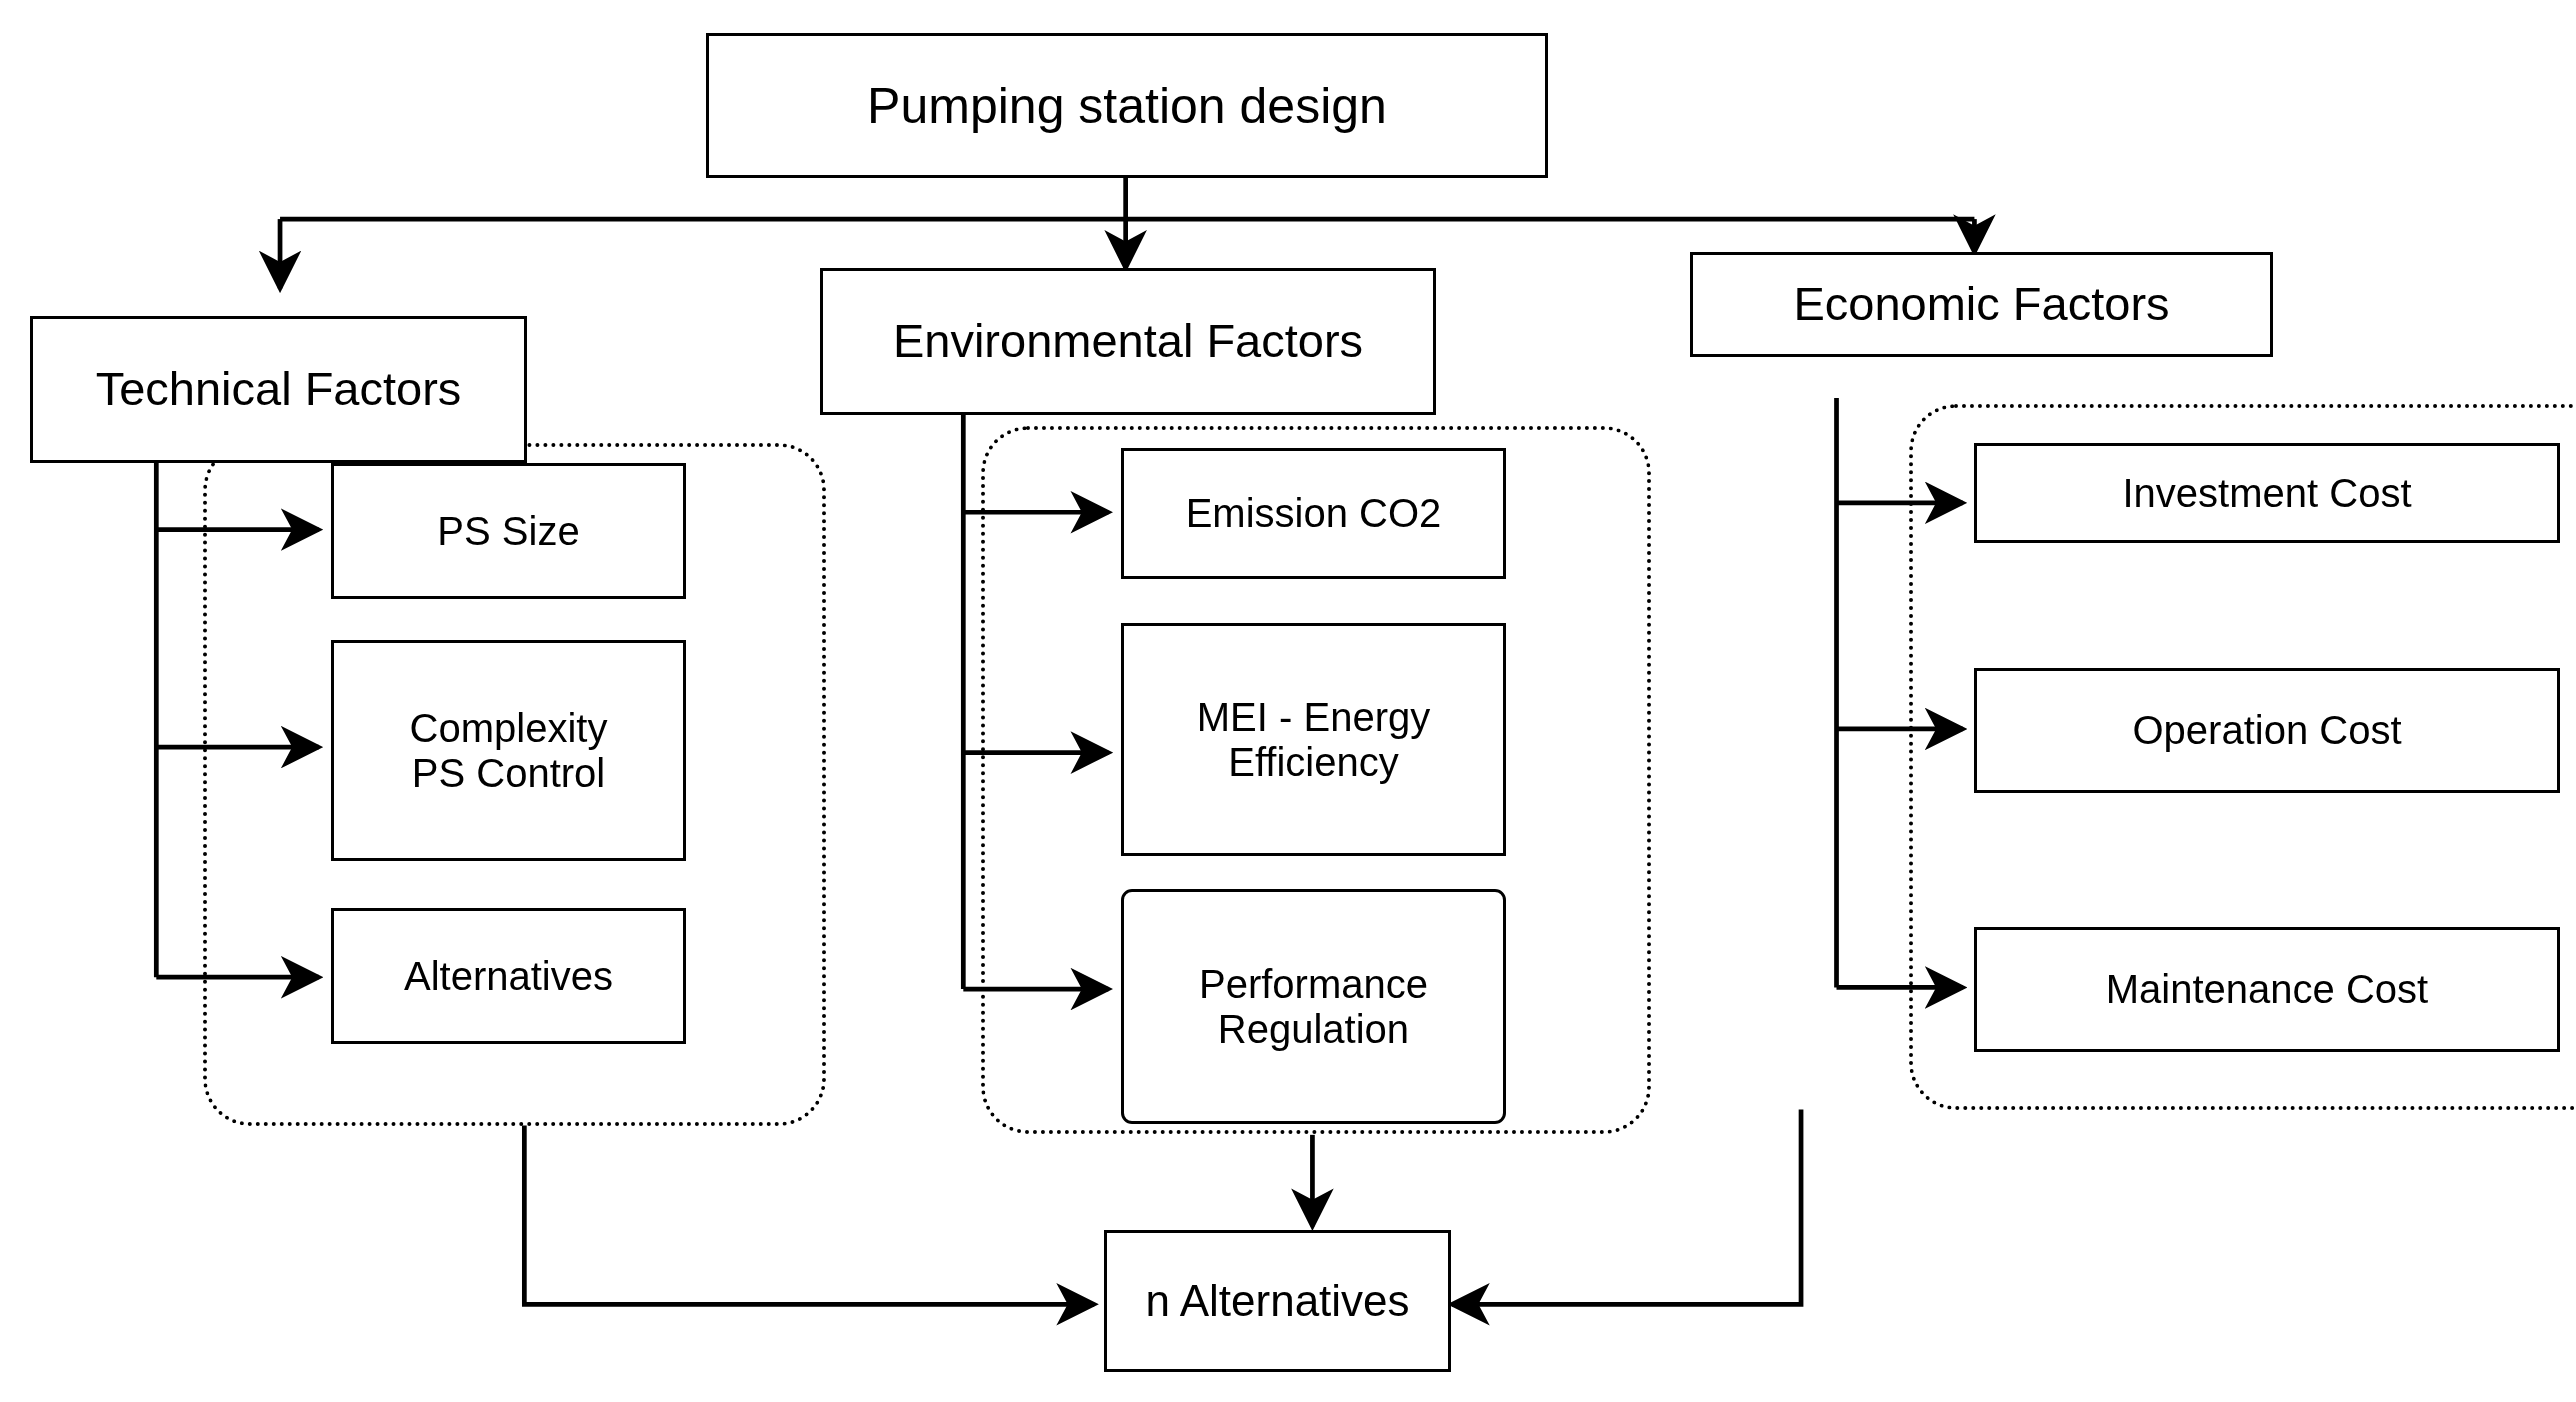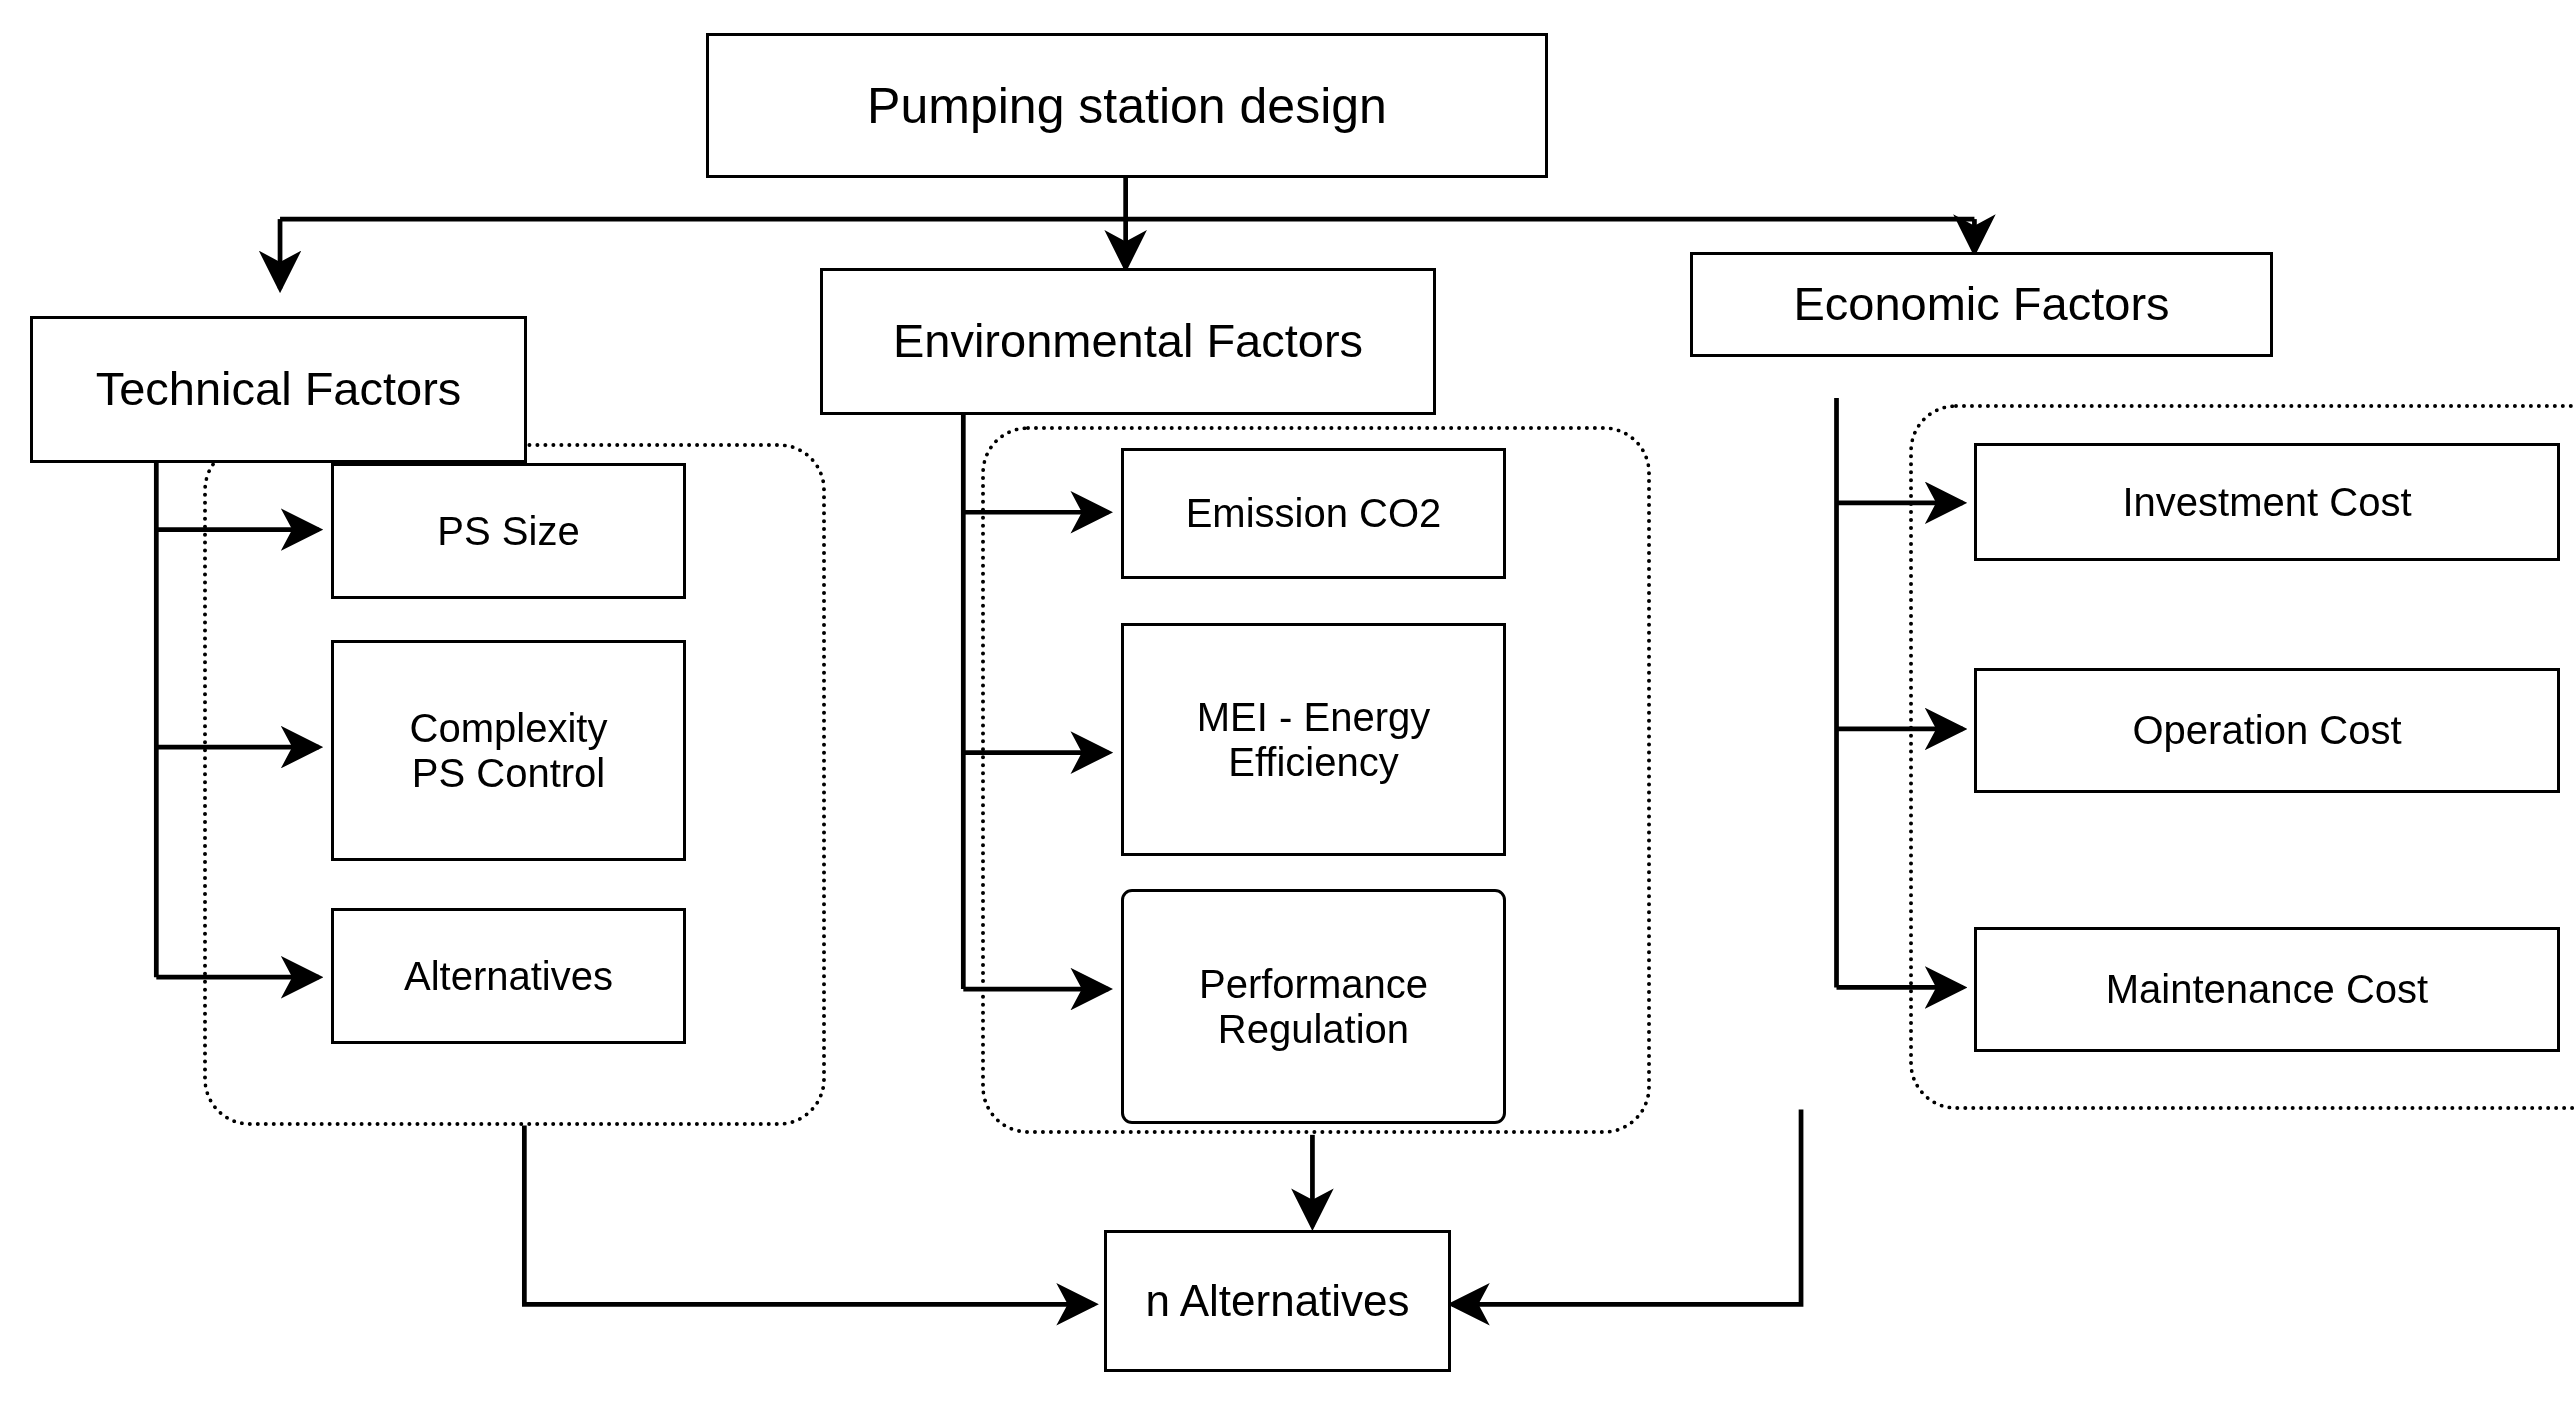--- a/index.html
+++ b/index.html
@@ -131,21 +131,21 @@
   </div>
   <div class="node leaf" style="left:1121px; top:623px; width:385px; height:233px;">
     <span class="node-label">MEI - Energy
 Efficiency</span>
   </div>
   <div class="node leaf" style="left:1121px; top:889px; width:385px; height:235px;border-radius:11px;">
     <span class="node-label">Performance
 Regulation</span>
   </div>
 
-  <div class="node leaf" style="left:1974px; top:443px; width:586px; height:118px;">
+  <div class="node leaf" style="left:1974px; top:443px; width:586px; height:100px;">
     <span class="node-label">Investment Cost</span>
   </div>
   <div class="node leaf" style="left:1974px; top:668px; width:586px; height:125px;">
     <span class="node-label">Operation Cost</span>
   </div>
   <div class="node leaf" style="left:1974px; top:927px; width:586px; height:125px;">
     <span class="node-label">Maintenance Cost</span>
   </div>
 
   <div class="node bottom" style="left:1104px; top:1230px; width:347px; height:142px;">

